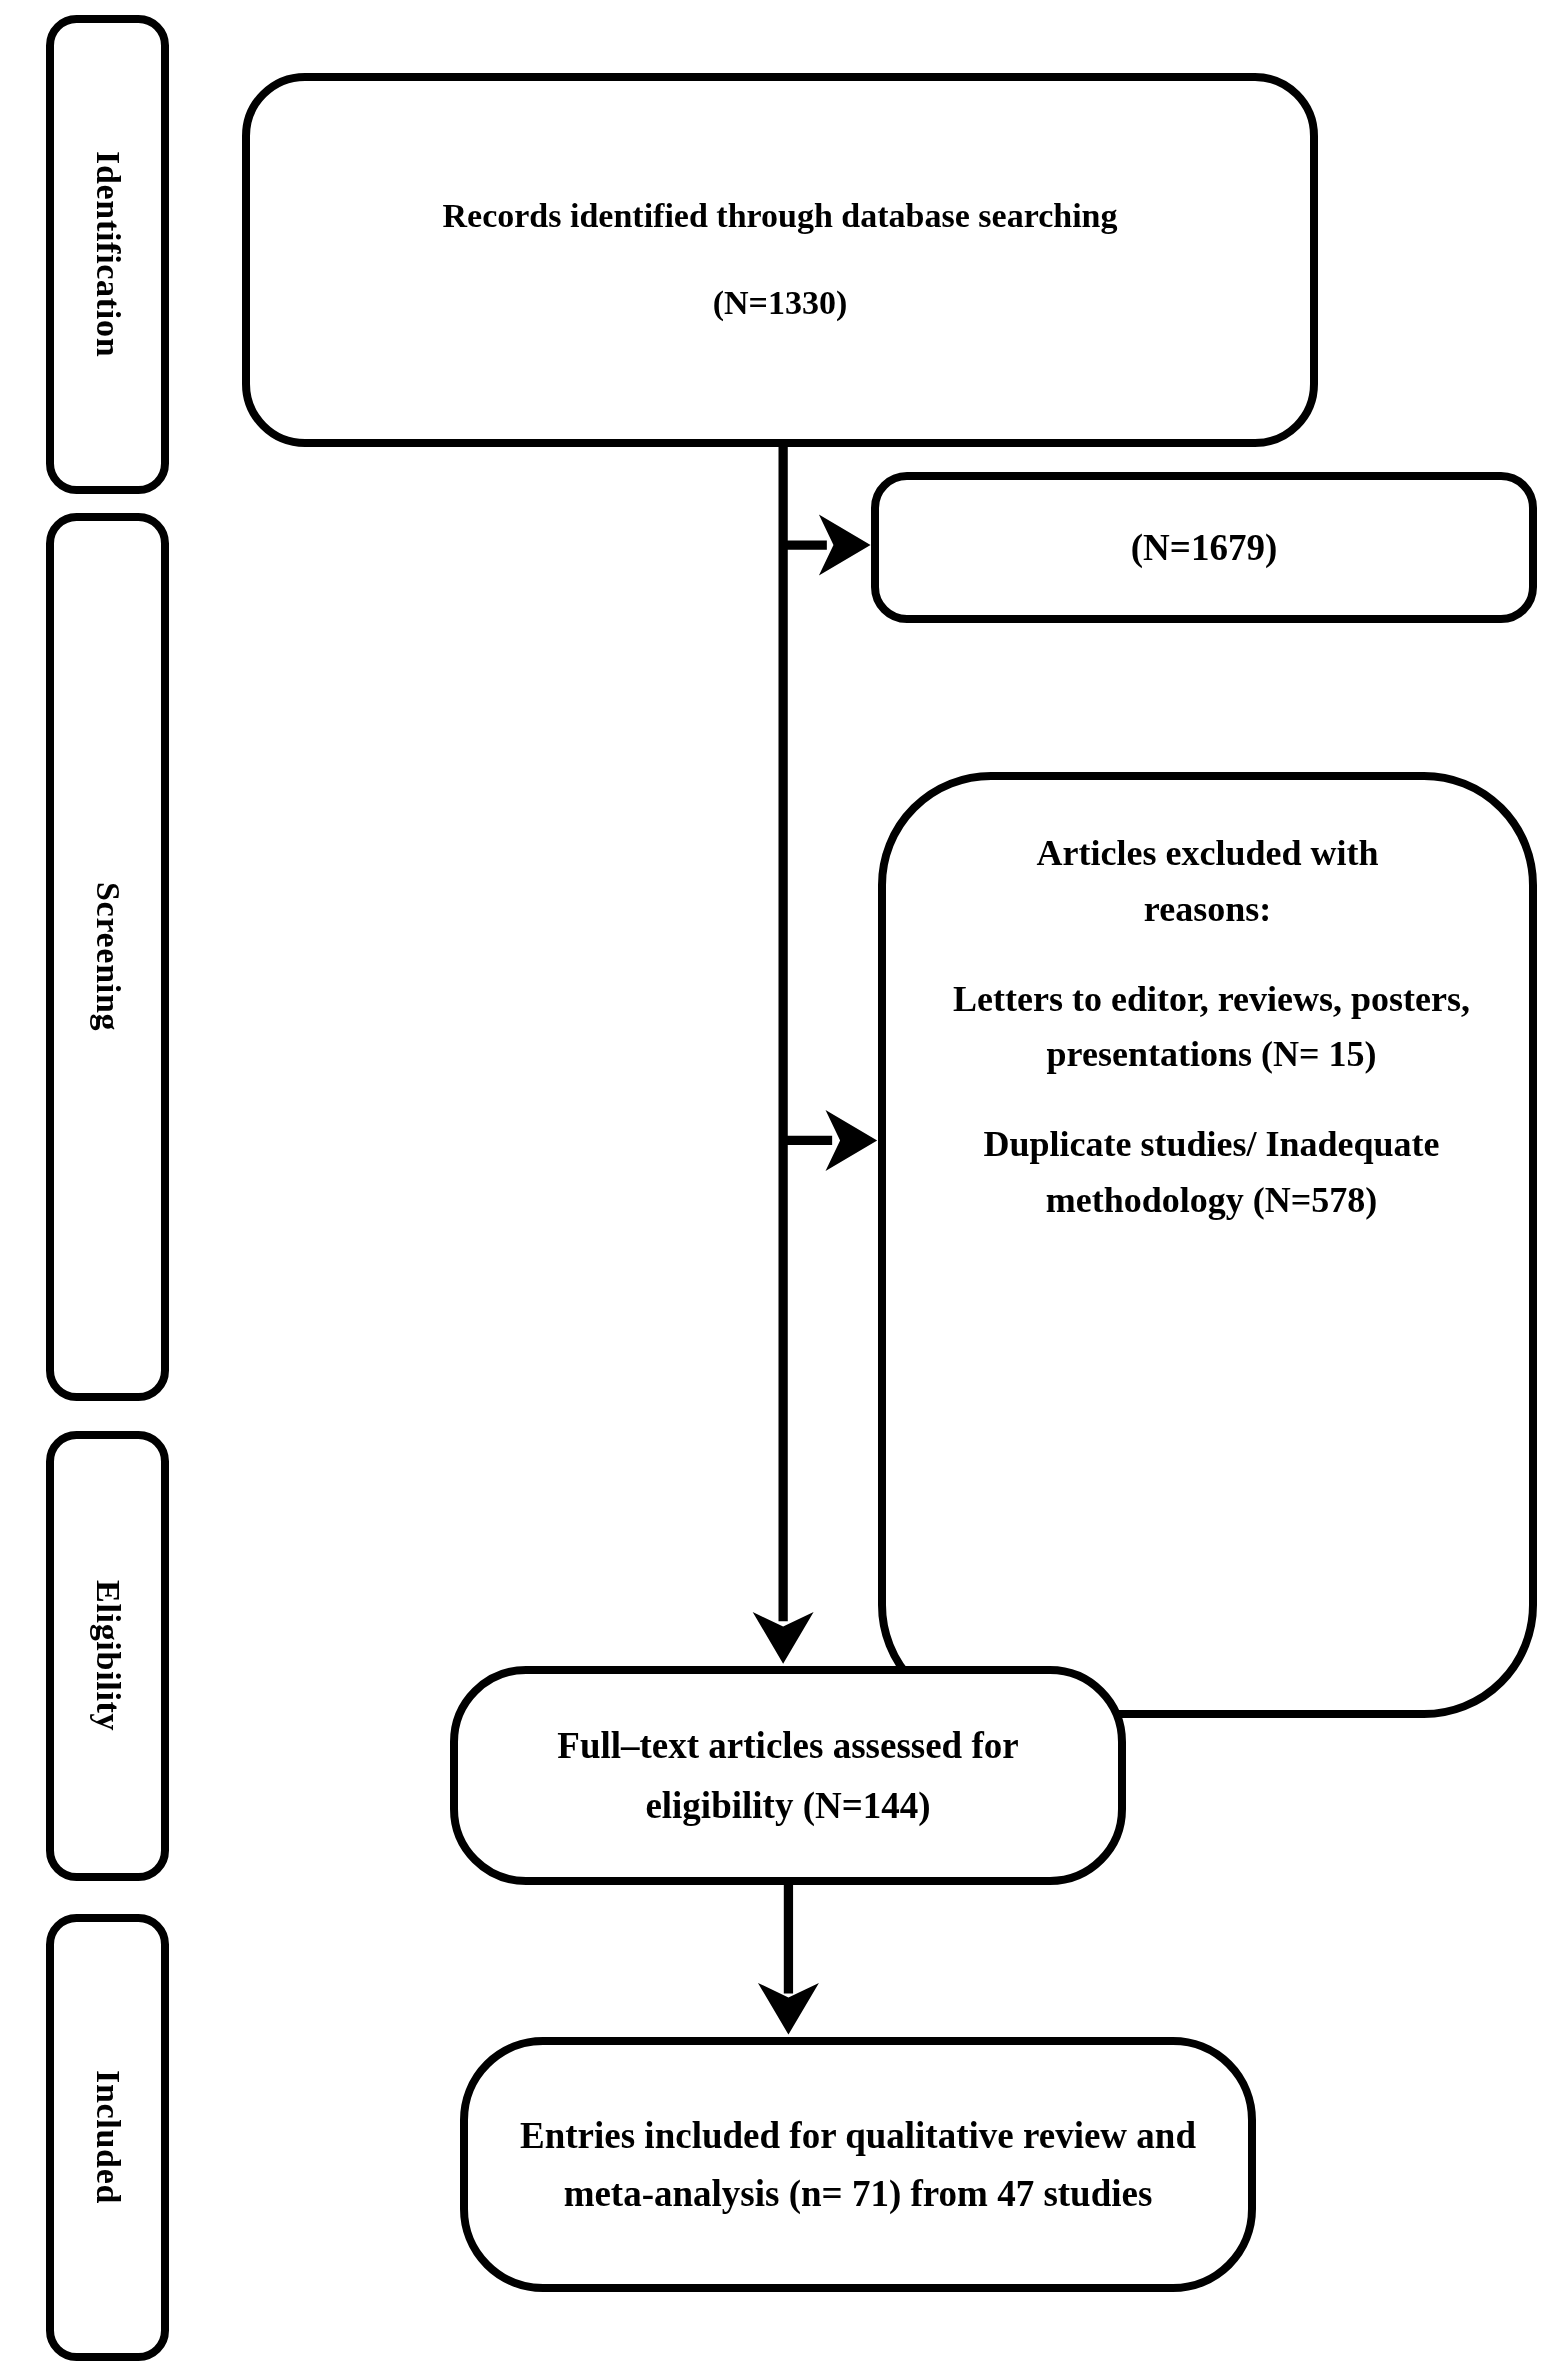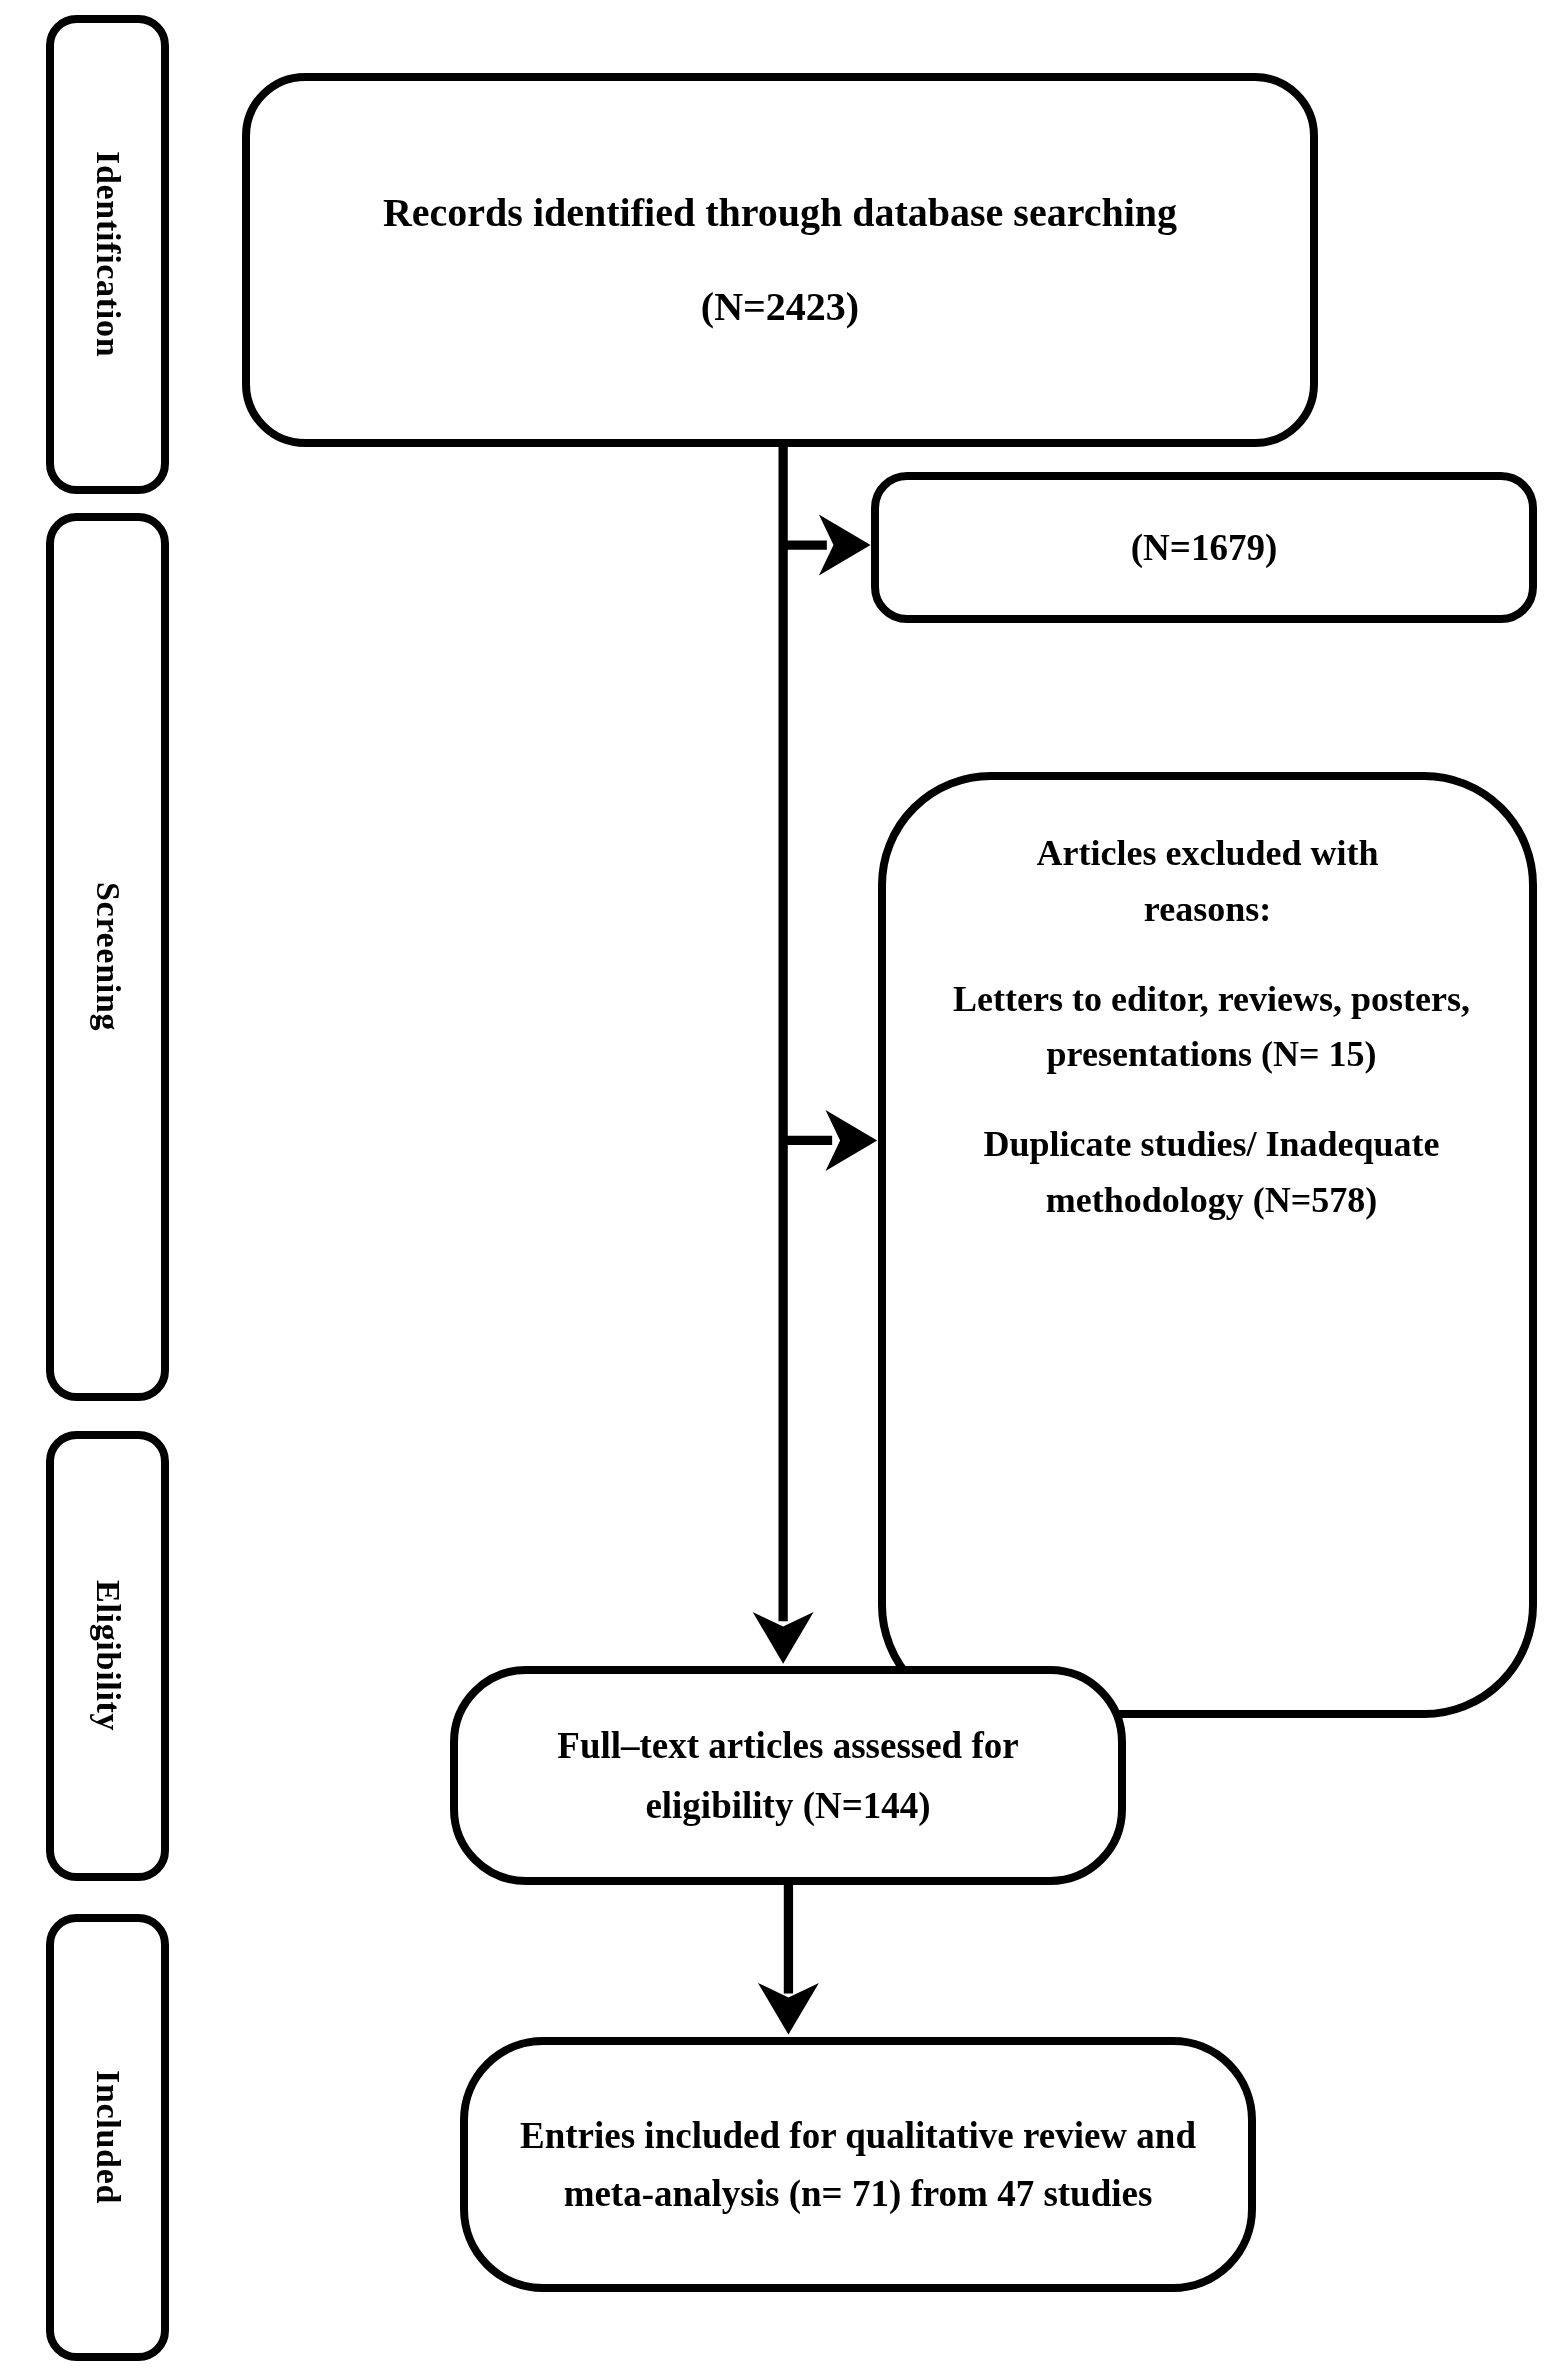--- a/index.html
+++ b/index.html
@@ -42,21 +42,21 @@
   }
   #stage-identification { top: 14.6px;   height: 479px; }
   #stage-screening      { top: 513px;  height: 888px; }
   #stage-eligibility    { top: 1431px; height: 450px; }
   #stage-included       { top: 1914px; height: 447px; }
 
   
   #box-records {
     left: 242px; top: 73px; width: 1076px; height: 374px;
     border-radius: 63px;
-    font-size: 40px;
+    font-size: 34px;
     padding: 0 53px;
     gap: 46px;
     line-height: 1.2;
   }
   #box-excluded-title {
     left: 871px; top: 472px; width: 666px; height: 151px;
     border-radius: 36px;
     font-size: 37px;
     line-height: 1.35;
     padding: 0 13.2px;
@@ -115,21 +115,21 @@
   </div>
   <div class="box stage" id="stage-eligibility">
     <span class="vlabel">Eligibility</span>
   </div>
   <div class="box stage" id="stage-included">
     <span class="vlabel">Included</span>
   </div>
 
   <div class="box" id="box-records">
     <div>Records identified through database searching</div>
-    <div>(N=2423)</div>
+    <div>(N=1330)</div>
   </div>
 
   <div class="box" id="box-excluded-title">
     <div>(N=1679)</div>
   </div>
 
   <div class="box" id="box-excluded-reasons">
     <div class="reason-title">Articles excluded with reasons:</div>
     <div class="reason-item">Letters to editor, reviews, posters, presentations (N= 15)</div>
     <div class="reason-item">Duplicate studies/ Inadequate methodology (N=578)</div>

